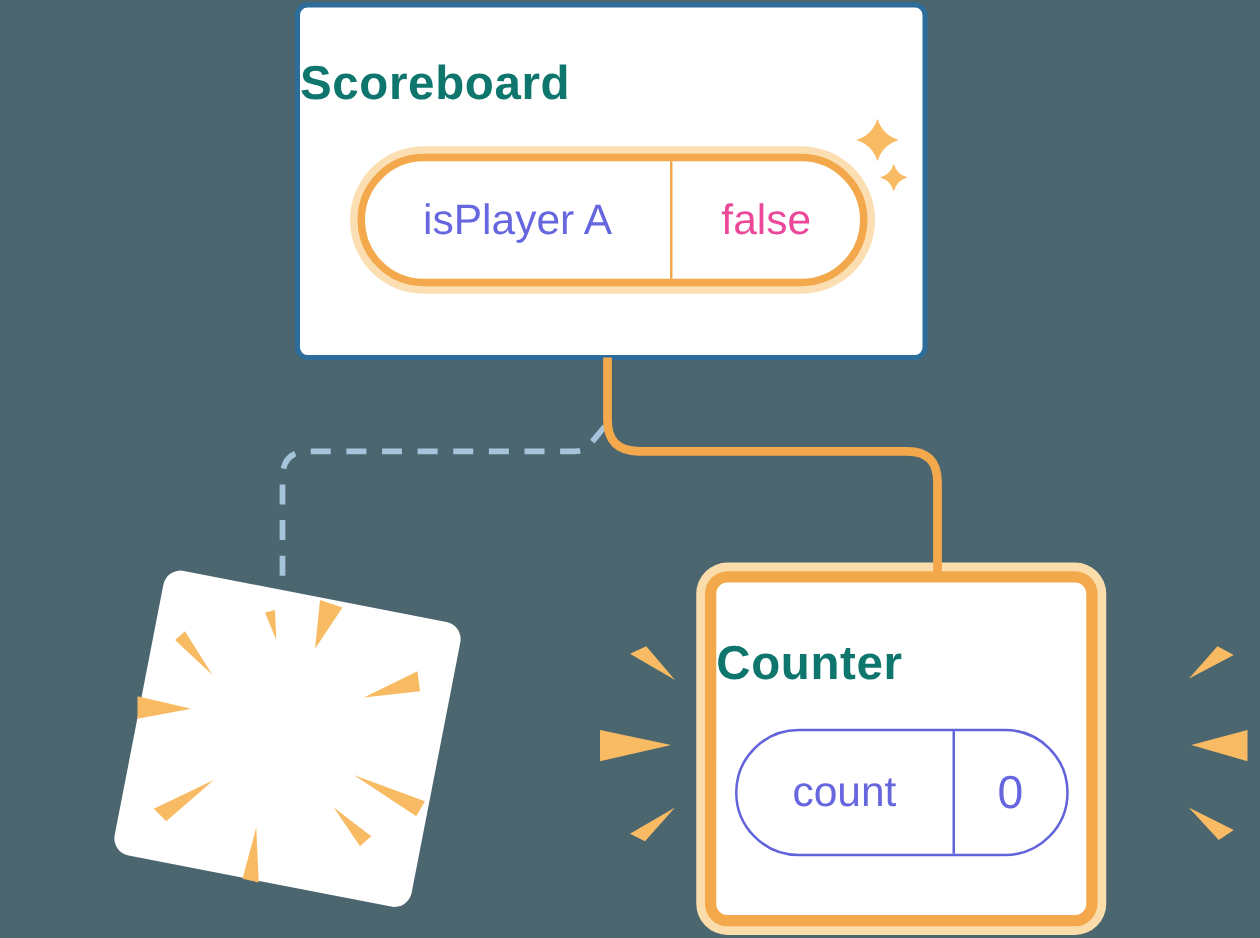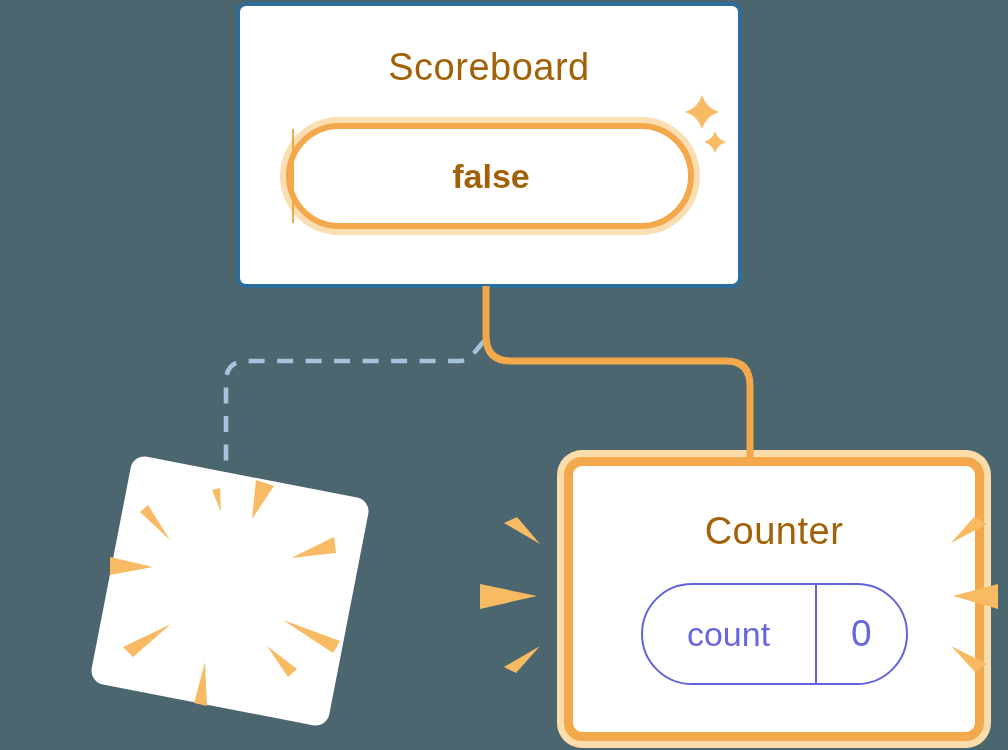--- a/index.html
+++ b/index.html
@@ -20,25 +20,25 @@
     background: #ffffff;
     box-sizing: border-box;
   }
   .scoreboard-card {
     left: 236px; top: 2px;
     width: 506px; height: 286px;
     border: 4px solid #2D6D9B;
     border-radius: 10px;
   }
   .card-title {
-    text-align: center;
+    text-align: left;
     font-size: 38px;
-    font-weight: normal;
+    font-weight: bold;
     letter-spacing: 0.5px;
-    color: #a16207;
+    color: #0f766e;
   }
   .scoreboard-card .card-title { margin-top: 40px; }
 
   .state-pill {
     box-sizing: border-box;
     background: #ffffff;
     display: flex;
     align-items: stretch;
     border-radius: 70px;
   }
@@ -50,26 +50,26 @@
     box-shadow: 0 0 0 6px #FBDEB2;
   }
   .pill-cell {
     display: flex;
     align-items: center;
     justify-content: center;
     font-size: 34px;
     color: #6666DF;
   }
   .highlight-pill .pill-key { width: 244px; }
-  .highlight-pill .pill-value { flex: 1; font-weight: bold; color: #a16207; }
+  .highlight-pill .pill-value { flex: 1; font-weight: normal; color: #ec4899; }
   .pill-divider { width: 2px; background: #F3A94B; }
 
   .counter-card {
     left: 564px; top: 457px;
-    width: 420px; height: 284px;
+    width: 314px; height: 284px;
     border: 9px solid #F3A94B;
     border-radius: 18px;
     box-shadow: 0 0 0 7px #FBDDAB;
   }
   .counter-card .card-title { margin-top: 44px; }
   .counter-pill {
     margin: 30px auto 0;
     width: 267px; height: 102px;
     border: 2.5px solid #6262DB;
     justify-content: flex-end;
@@ -86,20 +86,21 @@
   }
 </style>
 </head>
 <body>
 
 <div class="stage">
 
   <div class="card scoreboard-card">
     <div class="card-title">Scoreboard</div>
     <div class="state-pill highlight-pill">
+      <div class="pill-cell pill-key">isPlayer A</div>
       <div class="pill-divider"></div>
       <div class="pill-cell pill-value">false</div>
     </div>
   </div>
 
   <div class="card counter-card">
     <div class="card-title">Counter</div>
     <div class="state-pill counter-pill">
       <div class="pill-cell pill-key">count</div>
       <div class="pill-divider"></div>

